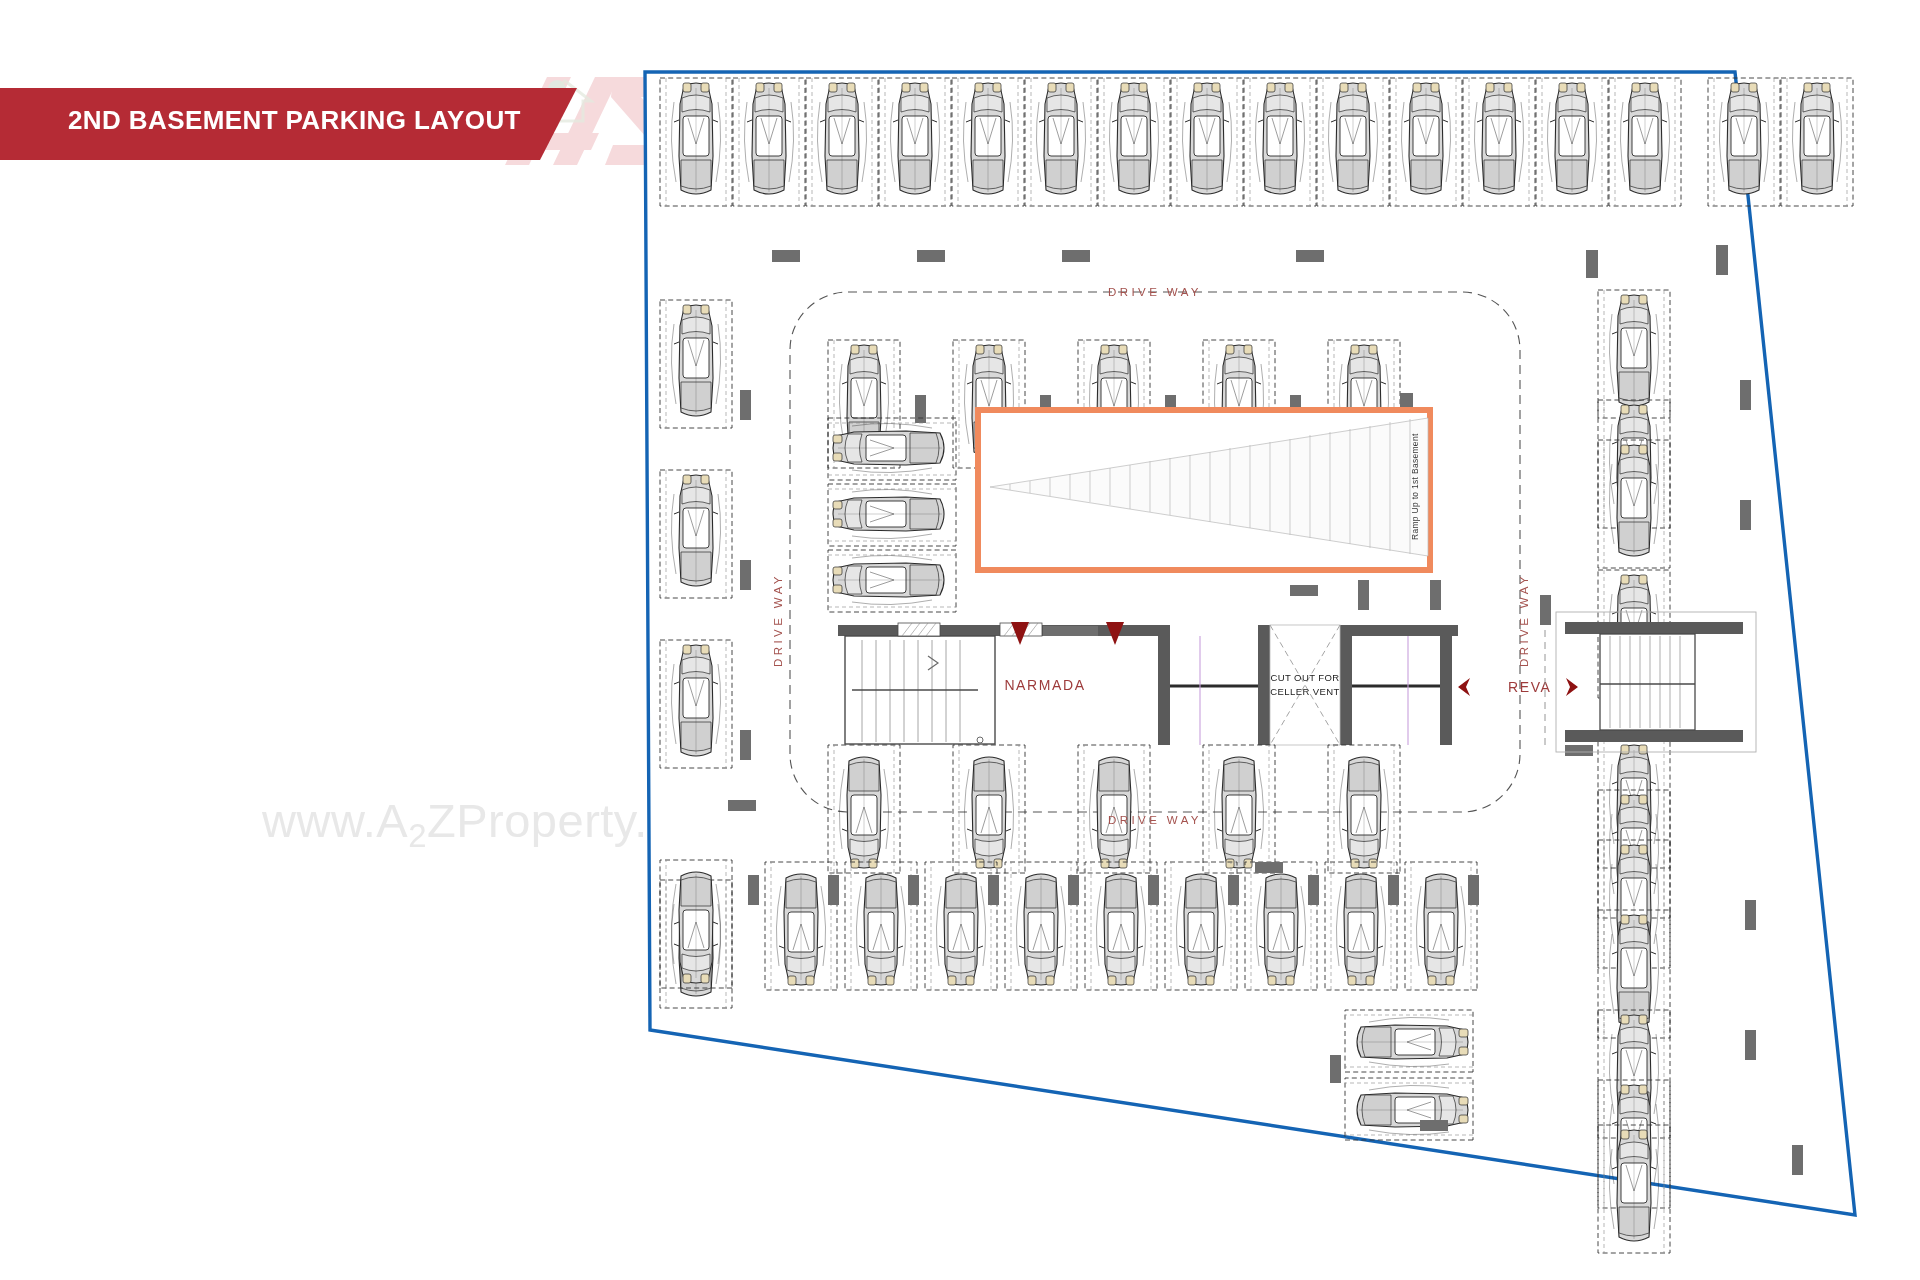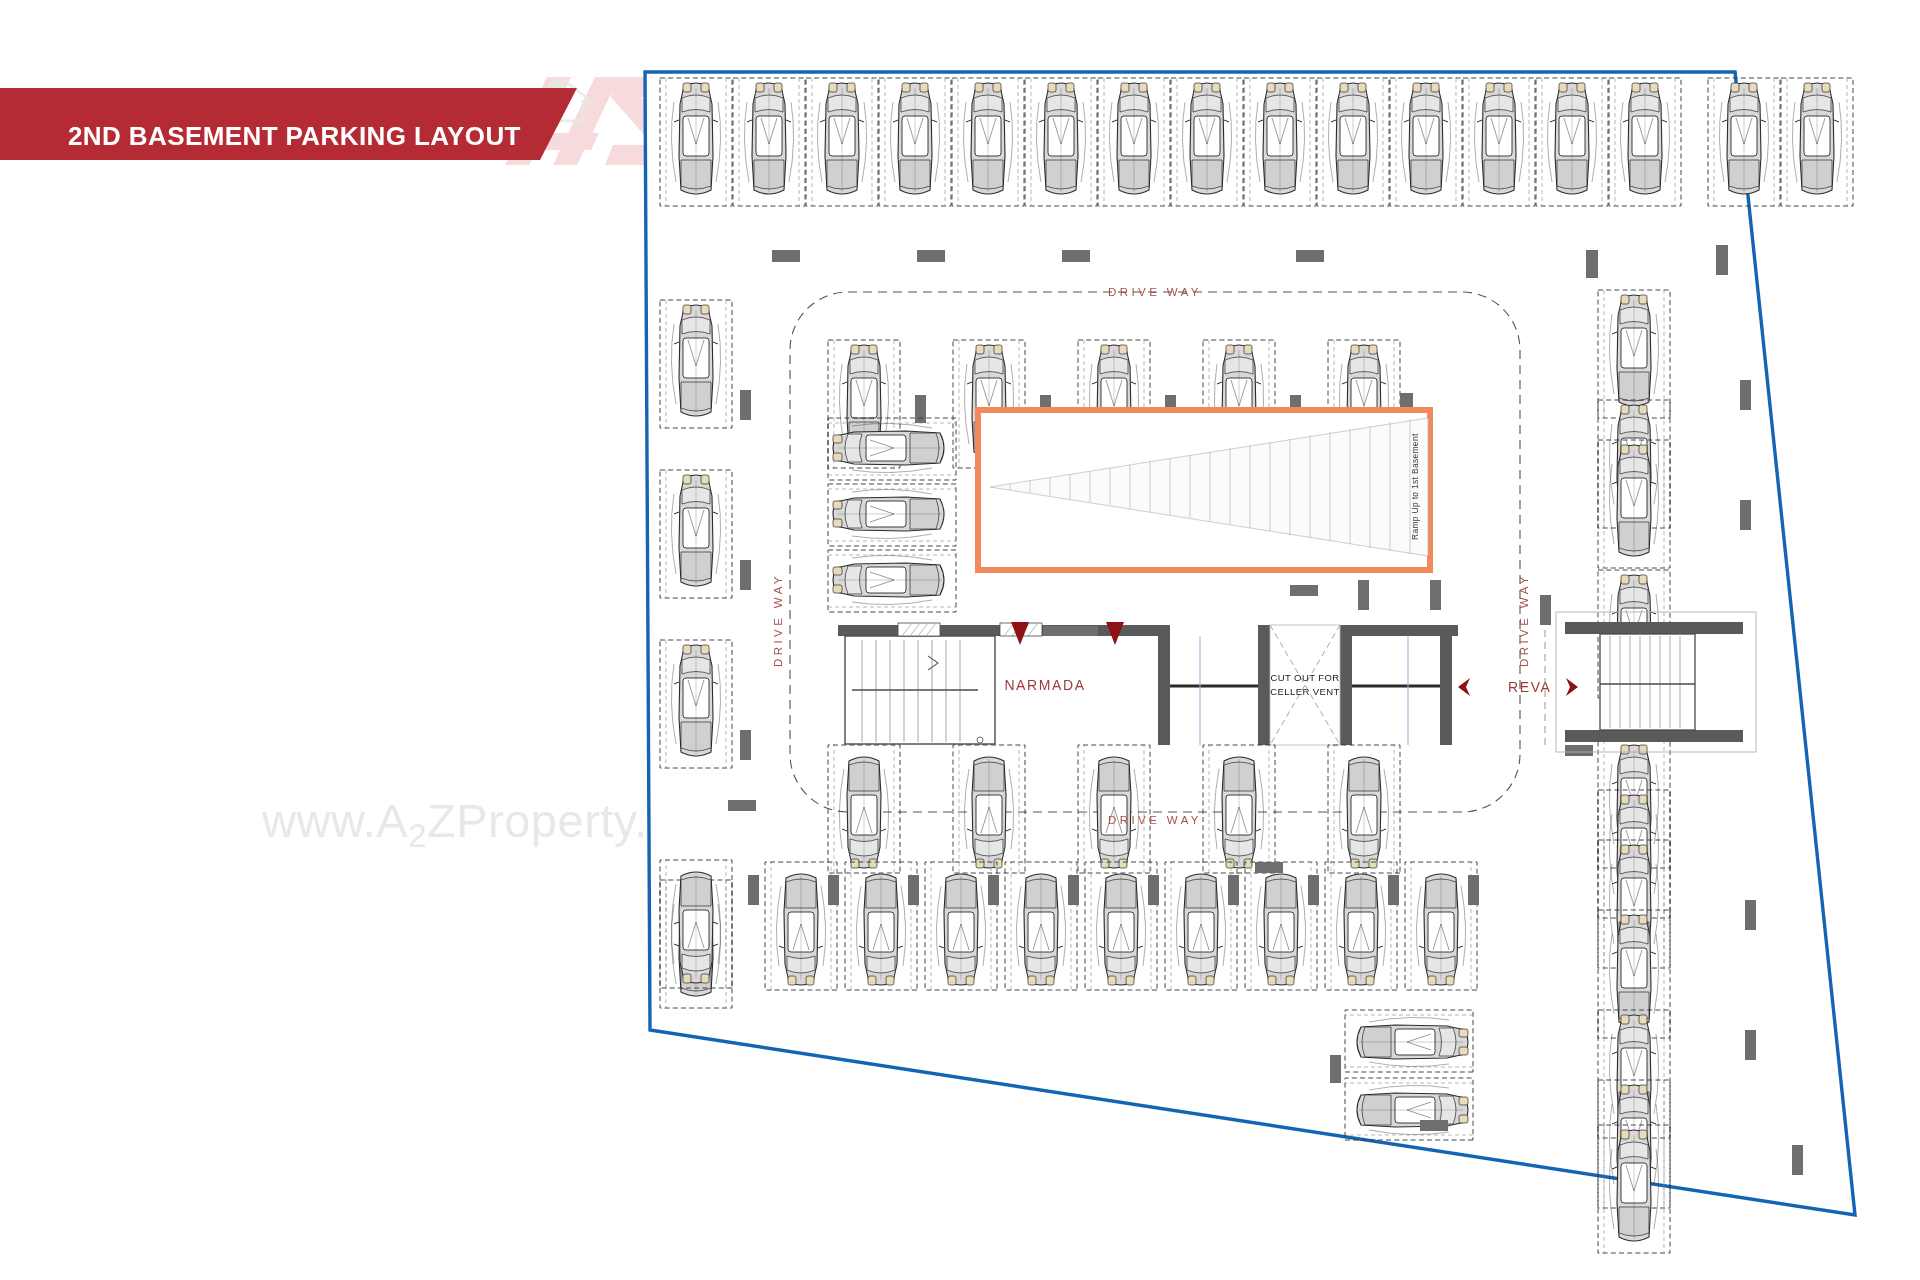--- a/index.html
+++ b/index.html
@@ -14,21 +14,21 @@
            pointer-events:none;opacity:.30;}
   .wm-url{position:absolute;left:262px;top:793px;
           font-size:47px;letter-spacing:.5px;color:#e8e8e8;
           font-family:"Liberation Sans", sans-serif;white-space:nowrap;
           pointer-events:none;}
   .wm-url sub{font-size:33px;}
 
   
   .banner{position:absolute;left:0px;top:88px;width:600px;height:72px;
           pointer-events:none;}
-  .banner-text{position:absolute;left:68px;top:121px;
+  .banner-text{position:absolute;left:68px;top:105px;
           font-size:26px;font-weight:bold;color:#ffffff;letter-spacing:.4px;
           font-family:"Liberation Sans", sans-serif;white-space:nowrap;
           z-index:5;}
 
   
   #plan{position:absolute;left:0;top:0;width:1920px;height:1280px;}
   .lbl-dw{font-size:11.5px;letter-spacing:3.4px;fill:#a4524e;}
   .lbl-core{font-size:14px;letter-spacing:1.6px;fill:#9d3b3b;}
   .lbl-vent{font-size:9.5px;letter-spacing:.4px;fill:#1c1c1c;
             font-family:"Liberation Sans", sans-serif;}

